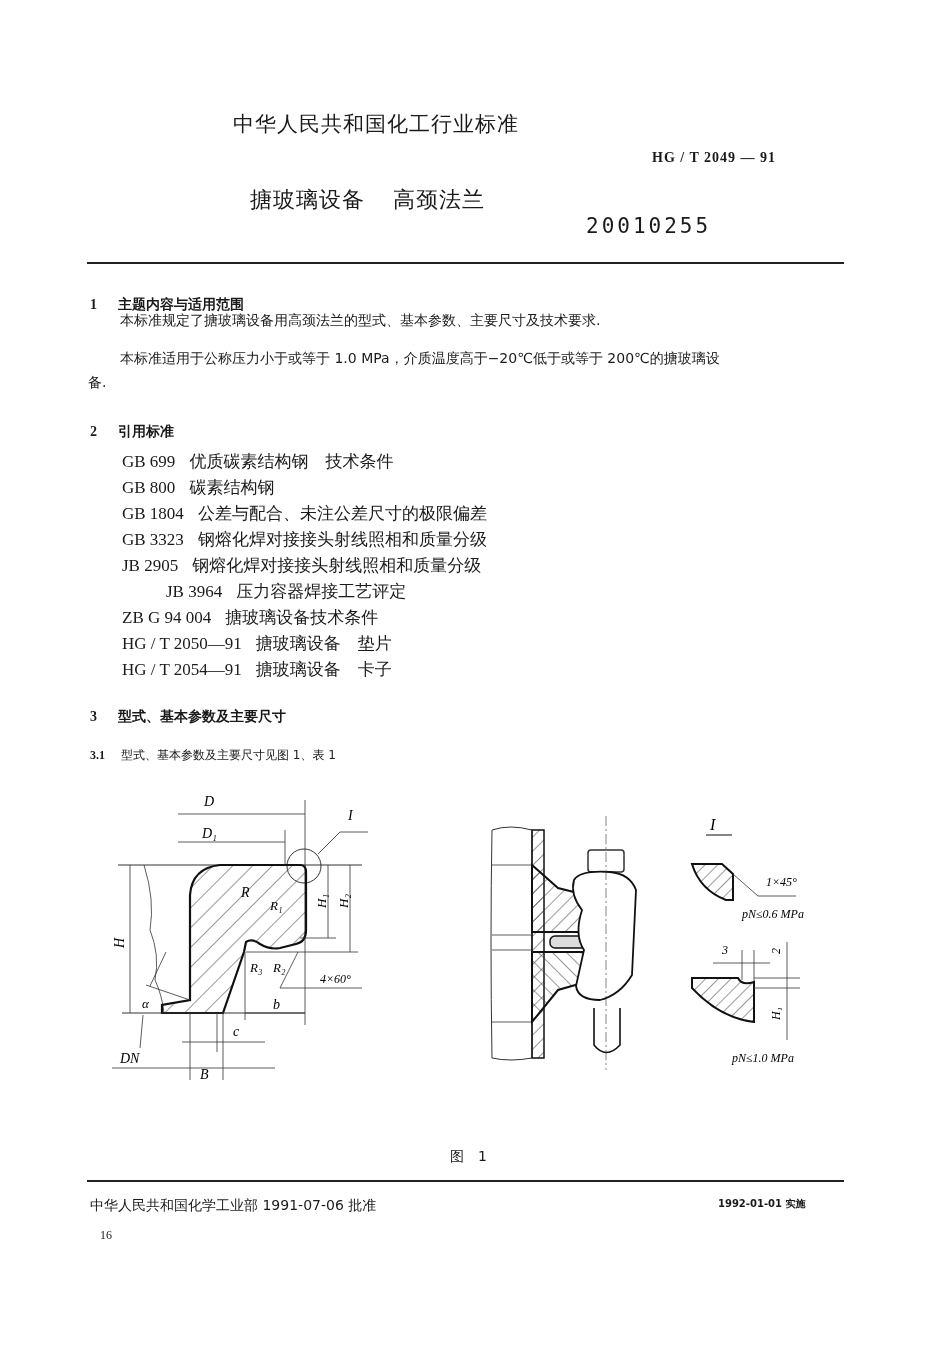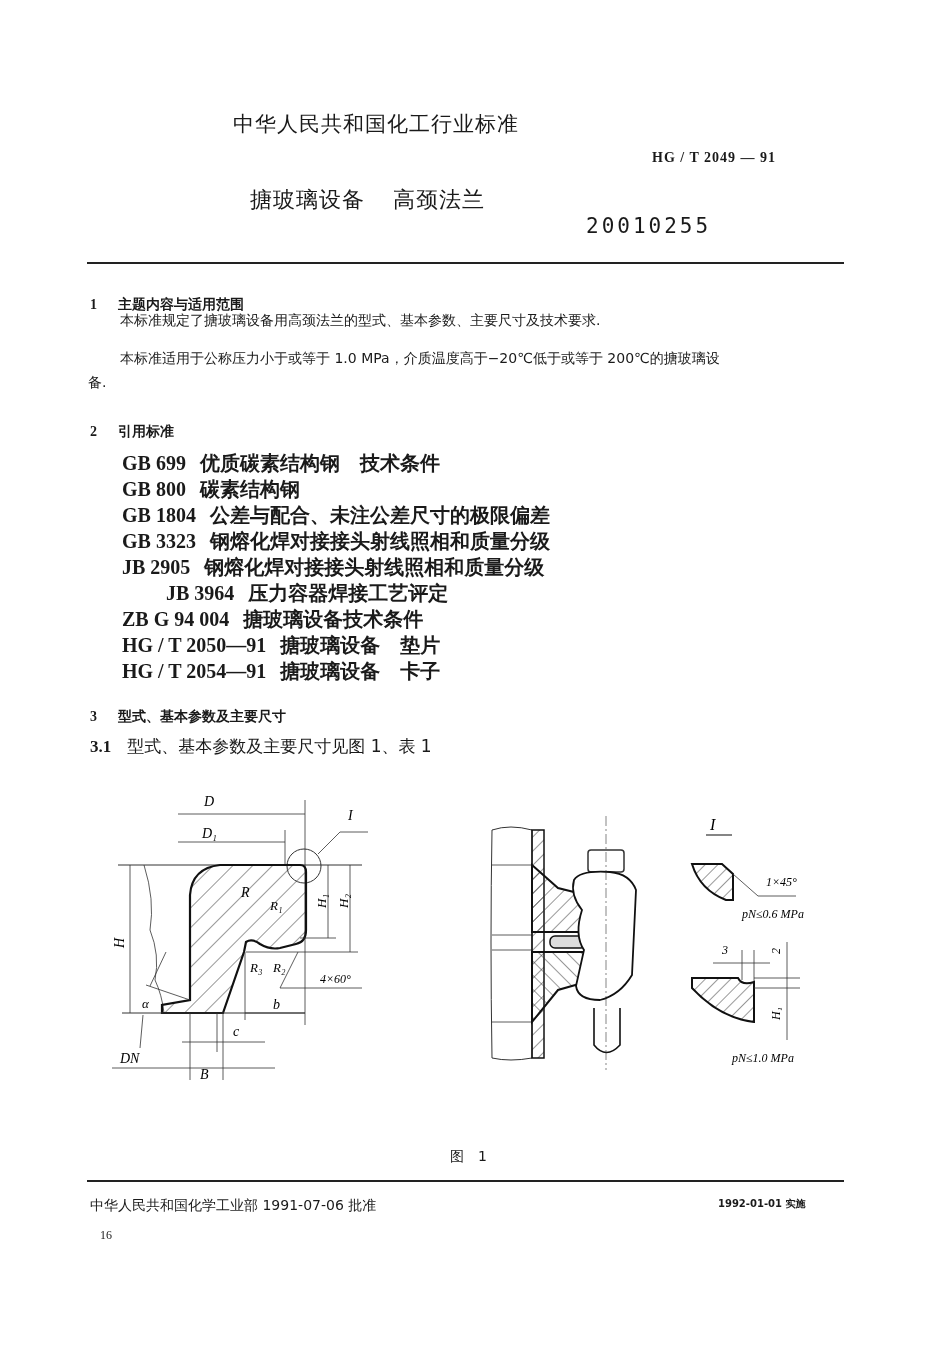--- a/index.html
+++ b/index.html
@@ -8,23 +8,23 @@
   .abs { position: absolute; white-space: nowrap; }
   .header-org { left: 233px; top: 110px; font-size: 21px; font-family: "DejaVu Sans", sans-serif; letter-spacing: 1px; }
   .std-code { left: 652px; top: 150px; font-size: 14px; font-weight: bold; font-family: "Liberation Serif", serif; letter-spacing: 1px; }
   .doc-title { left: 250px; top: 185px; font-size: 22px; font-family: "DejaVu Sans", sans-serif; letter-spacing: 1px; }
   .doc-title .gap { display: inline-block; width: 28px; }
   .doc-number { left: 586px; top: 214px; font-size: 21px; font-family: "DejaVu Sans Mono", monospace; letter-spacing: 3px; }
   .rule { position: absolute; left: 87px; width: 757px; height: 2px; background: #222; }
   .h-sec { font-size: 14px; font-weight: bold; font-family: "DejaVu Sans", sans-serif; margin-top: 12px; }
   .h-sec .num { display: inline-block; width: 28px; font-family: "Liberation Serif", serif; }
   .para { font-size: 14px; font-family: "DejaVu Sans", sans-serif; }
-  .ref-row { font-size: 20px; font-family: "DejaVu Sans", sans-serif; font-weight: bold; }
+  .ref-row { font-size: 17px; font-family: "DejaVu Sans", sans-serif; }
   .ref-row .code { font-family: "Liberation Serif", serif; margin-right: 14px; }
-  .sub-sec { font-size: 17px; font-family: "DejaVu Sans", sans-serif; }
+  .sub-sec { font-size: 12px; font-family: "DejaVu Sans", sans-serif; margin-top: 12px; }
   .sub-sec .num { font-weight: bold; font-family: "Liberation Serif", serif; margin-right: 16px; }
   .fig-caption { left: 450px; top: 1148px; font-size: 14px; font-family: "DejaVu Sans", sans-serif; }
   .footer-left { left: 90px; top: 1197px; font-size: 14px; font-family: "DejaVu Sans", sans-serif; }
   .footer-right { left: 718px; top: 1197px; font-size: 10px; font-weight: bold; font-family: "DejaVu Sans", sans-serif; }
   .page-no { left: 100px; top: 1228px; font-size: 12px; font-family: "Liberation Serif", serif; }
   svg text { font-family: "Liberation Serif", serif; font-style: italic; }
 </style>
 </head>
 <body>
 

